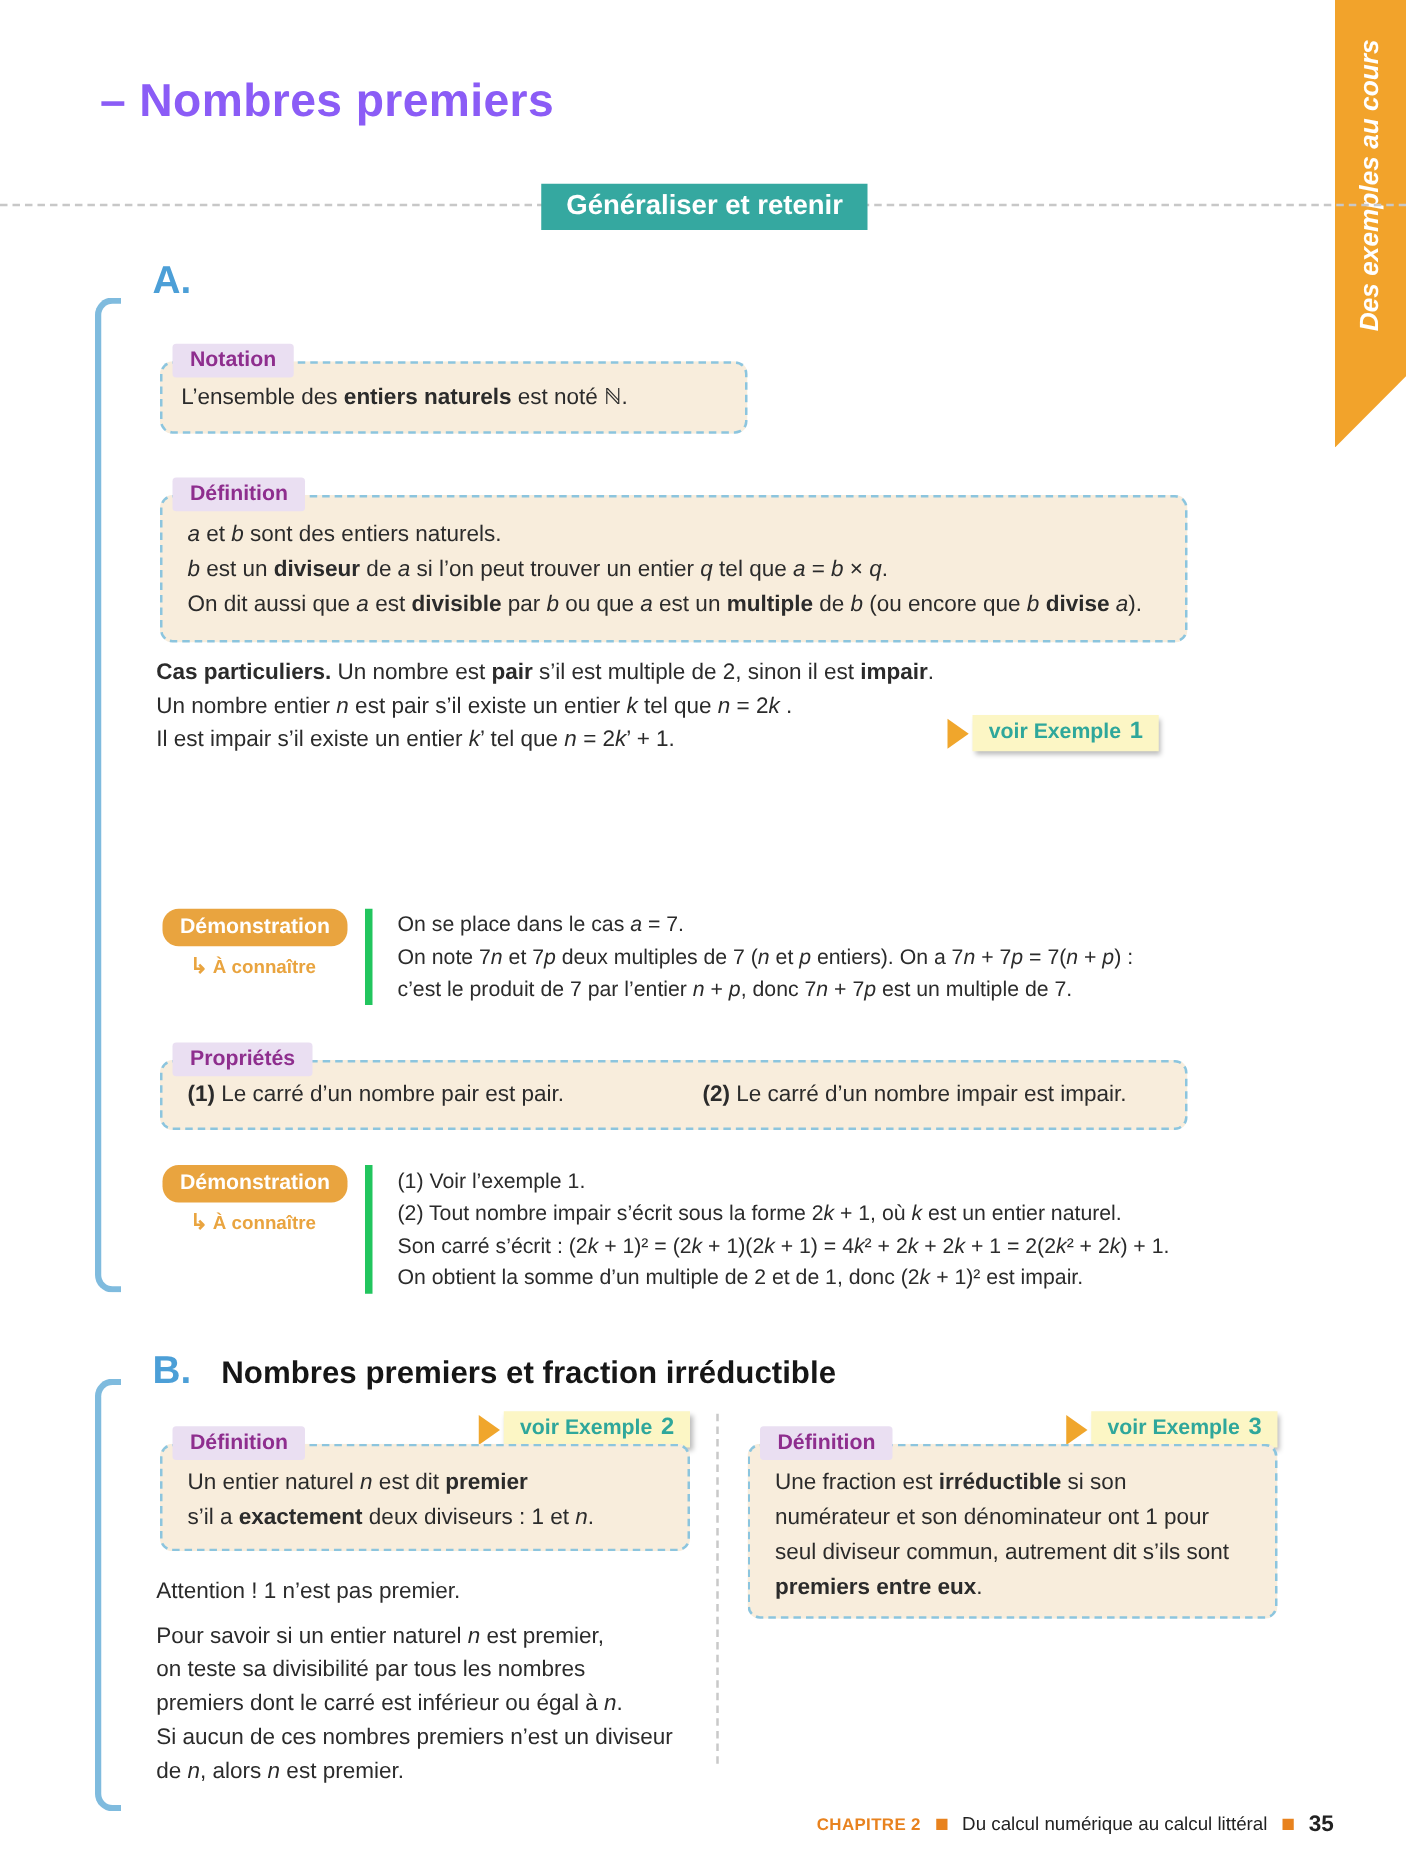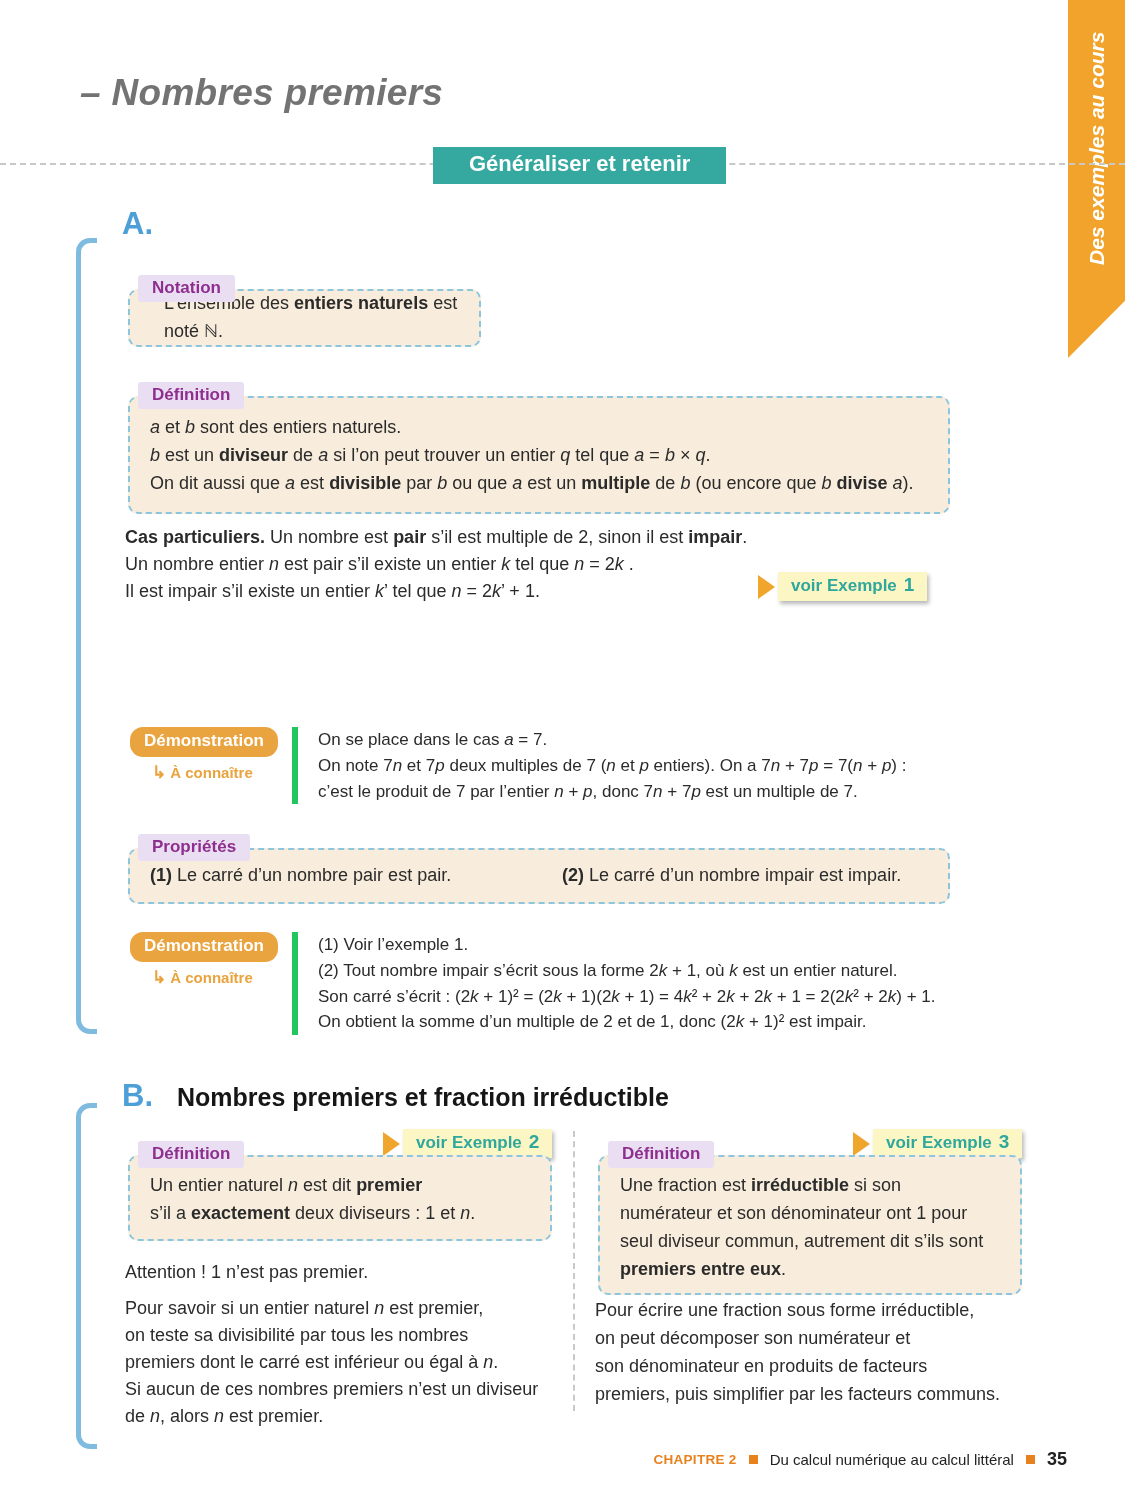--- a/index.html
+++ b/index.html
@@ -1,54 +1,54 @@
 <!DOCTYPE html>
 <html><head>
 <meta charset="utf-8">
 <style>
   html,body { margin:0; padding:0; background:#ffffff; }
   .page {
     position:relative; width:1125px; height:1500px; margin:0 auto;
     background:#ffffff; font-family:"Liberation Sans", sans-serif; color:#2b2b2b;
     overflow:hidden;
   }
-  .title { position:absolute; left:80px; top:72px; margin:0; font-size:37px; font-weight:bold; color:#737373; letter-spacing:0.3px;font-style:italic; }
+  .title { position:absolute; left:80px; top:60px; margin:0; font-size:37px; font-weight:bold; color:#8b5cf6; letter-spacing:0.3px; }
 
   
   .side-tab { position:absolute; right:0; top:0; width:57px; height:358px; background:#F2A32B;
     clip-path:polygon(0 0,100% 0,100% 84%,0 100%); }
   .side-tab-text { position:absolute; left:0; right:0; top:18px; bottom:80px;
     display:flex; align-items:center; justify-content:center;
     writing-mode:vertical-rl; transform:rotate(180deg);
     color:#fff; font-weight:bold; font-style:italic; font-size:21px; white-space:nowrap; }
 
   
   .banner-line { position:absolute; top:163px; left:0; width:1125px; border-top:2px dashed #c8c8c8; }
   .banner { position:absolute; top:147px; left:433px; background:#35A8A0; color:#fff;
-    font-weight:bold; font-size:22px; padding:4px 36px 7px; }
+    font-weight:bold; font-size:22px; padding:4px 20px 7px; }
 
   
   .sec-head { position:absolute; display:flex; align-items:baseline; gap:24px; }
   .sec-letter { font-size:31px; font-weight:bold; color:#4C9FD7; }
   .sec-title { font-size:25px; font-weight:bold; color:#161616; }
   .sec-a-head { left:122px; top:206px; }
   .sec-b-head { left:122px; top:1078px; }
 
   .bracket { position:absolute; left:76px; width:16px; border:5px solid #7FBBDE; border-right:none;
     border-radius:14px 0 0 14px; }
   .bracket-a { top:238px; height:786px; }
   .bracket-b { top:1103px; height:336px; }
 
   
   .dashedbox { position:absolute; border:2px dashed #8CC5DE; background:#F8EDDC; border-radius:10px; box-sizing:border-box; }
   .badge { position:absolute; top:-16px; left:8px; background:#EADFF2; color:#8E2E8E;
     font-weight:bold; font-size:17px; padding:3px 14px 4px; border-radius:3px; white-space:nowrap; }
   .boxtext { margin:0; font-size:18px; line-height:1.55; }
 
-  .notation-box { left:128px; top:289px; width:353px; height:58px; display:flex; align-items:center; padding-left:34px; }
+  .notation-box { left:128px; top:289px; width:470px; height:58px; display:flex; align-items:center; padding-left:15px; }
   .intro { position:absolute; left:565px; top:276px; margin:0; font-size:18px; line-height:1.5; }
   .definition-a-box { left:128px; top:396px; width:822px; padding:16px 20px 14px; }
   .cas { position:absolute; left:125px; top:524px; margin:0; font-size:18px; line-height:1.5; }
 
   
   .voir { position:absolute; display:flex; align-items:center; cursor:pointer; }
   .play-icon { width:0; height:0; border-left:17px solid #F0A62C; border-top:12px solid transparent;
     border-bottom:12px solid transparent; margin-right:3px; }
   .voir-box { background:#FCF6C5; box-shadow:2px 3px 4px rgba(0,0,0,0.28);
     padding:2px 13px 5px; color:#2FA79B; font-weight:bold; font-size:17px; white-space:nowrap;
@@ -185,21 +185,20 @@
       <span>voir Exemple</span>
       <span class="voir-num">3</span>
     </span>
   </div>
 
   <div class="dashedbox def-right-box">
     <span class="badge">Définition</span>
     <p class="boxtext">Une fraction est <b>irréductible</b> si son<br>numérateur et son dénominateur ont 1 pour<br>seul diviseur commun, autrement dit s’ils sont<br><b>premiers entre eux</b>.</p>
   </div>
 
-  <p class="para-right">Pour écrire une fraction sous forme irréductible,<br>on peut décomposer son numérateur et<br>son dénominateur en produits de facteurs<br>premiers, puis simplifier par les facteurs communs.</p>
 
   <div class="footer">
     <span class="chapter">CHAPITRE 2</span>
     <span class="sq"></span>
     <span class="book">Du calcul numérique au calcul littéral</span>
     <span class="sq"></span>
     <span class="pnum">35</span>
   </div>
 
 </div>

